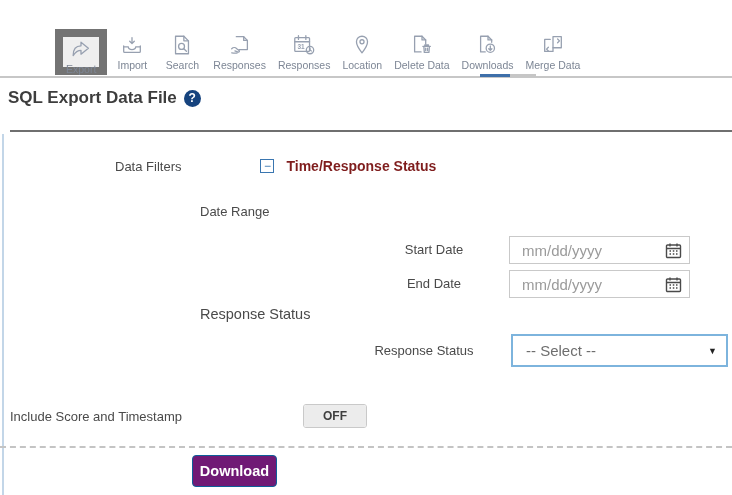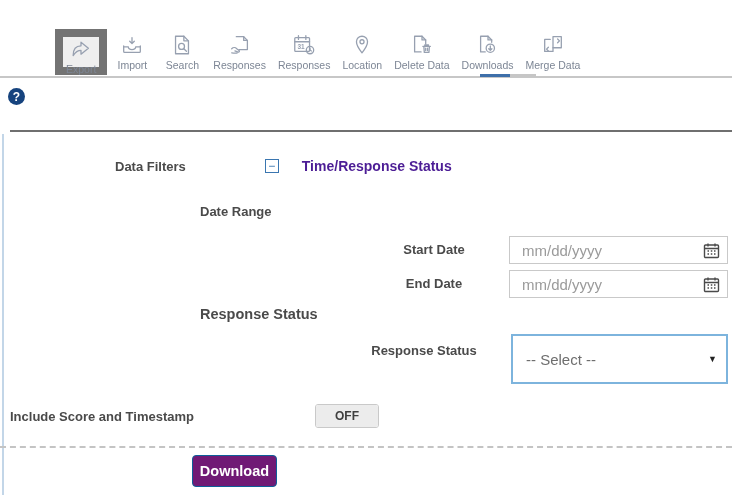--- a/index.html
+++ b/index.html
@@ -27,43 +27,43 @@
   
   .title-row { position:absolute; left:8px; top:88px; display:flex; align-items:center; gap:7px; }
   .page-title { font-size:17px; font-weight:bold; color:#3d3d3d; }
   .help-icon { width:17px; height:17px; border-radius:50%; background:#16437e; color:#fff; font-size:12px;
                font-weight:bold; display:flex; align-items:center; justify-content:center; cursor:pointer; }
 
   .divider-solid { position:absolute; left:10px; right:0; top:130px; height:2px; background:#6f6f6f; }
   .left-edge { position:absolute; left:2px; top:134px; bottom:0; width:2px; background:#c3d6e8; }
 
   
-  .lbl { font-weight:bold; color:#4a4a4a; font-size:13px; }
+  .lbl { font-weight:normal; color:#4a4a4a; font-size:13px; }
   .row-datafilters { position:absolute; left:115px; top:158px; display:flex; align-items:center; }
   .collapse-box { width:14px; height:14px; border:1px solid #3a76b0; color:#3a76b0; font-size:12px; line-height:12px;
                   display:flex; align-items:center; justify-content:center; margin-left:79px; cursor:pointer; background:#fff; }
-  .filter-link { color:#4c1d95; font-weight:bold; font-size:14px; margin-left:23px; cursor:pointer; }
+  .filter-link { color:#7f1d1d; font-weight:bold; font-size:14px; margin-left:12px; cursor:pointer; }
 
   .h-daterange { position:absolute; left:200px; top:204px; font-size:13px; }
   .h-respstatus { position:absolute; left:200px; top:306px; font-size:14.5px; }
 
   .field-label { position:absolute; text-align:center; }
   .lbl-start { left:380px; top:236px; width:108px; line-height:28px; }
   .lbl-end   { left:380px; top:270px; width:108px; line-height:28px; }
   .lbl-resp  { left:358px; top:334px; width:132px; line-height:33px; }
 
-  .date-input { position:absolute; left:509px; width:219px; height:28px; border:1px solid #c9c9c9; background:#fff; }
+  .date-input { position:absolute; left:509px; width:181px; height:28px; border:1px solid #c9c9c9; background:#fff; }
   .di-start { top:236px; } .di-end { top:270px; }
   .date-input input { position:absolute; left:0; top:0; width:100%; height:100%; border:none; outline:none;
                       padding:0 30px 0 12px; font-size:15px; color:#444; font-family:"Liberation Sans",sans-serif; }
   .date-input input::placeholder { color:#9b9b9b; opacity:1; }
   .cal-icon { position:absolute; right:7px; top:5px; width:17px; height:17px; cursor:pointer; }
   .cal-icon svg { stroke:#4a4a4a; fill:none; stroke-width:1.4; }
 
-  .select-box { position:absolute; left:511px; top:334px; width:217px; height:50px; border:2px solid #7db4dd;
+  .select-box { position:absolute; left:511px; top:334px; width:217px; height:33px; border:2px solid #7db4dd;
                 background:#fff; cursor:pointer; display:flex; align-items:center; }
   .select-text { font-size:15px; color:#6e6e6e; padding-left:13px; }
   .select-arrow { position:absolute; right:9px; font-size:9px; color:#222; }
 
   .row-toggle { position:absolute; left:10px; top:404px; display:flex; align-items:center; }
   .toggle { width:64px; height:24px; border:1px solid #c9c9c9; border-radius:3px; margin-left:121px;
             display:flex; overflow:hidden; cursor:pointer; background:#fff;flex-direction:column; }
   .toggle .knob { width:30px; background:#fff; border-right:1px solid #d4d4d4; }
   .toggle .state { flex:1; background:#ececec; color:#3f3f3f; font-size:12px; font-weight:bold;
                    display:flex; align-items:center; justify-content:center; }
@@ -185,20 +185,21 @@
       <span class="tb-label">Merge Data</span>
     </div>
 
   </div>
 
   <div class="tb-scroll">
     <div class="thumb"></div>
   </div>
 
   <div class="title-row">
+    <span class="page-title">SQL Export Data File</span>
     <span class="help-icon">?</span>
   </div>
 
   <div class="divider-solid"></div>
   <div class="left-edge"></div>
 
   <div class="row-datafilters">
     <span class="lbl">Data Filters</span>
     <span class="collapse-box">−</span>
     <span class="filter-link">Time/Response Status</span>

